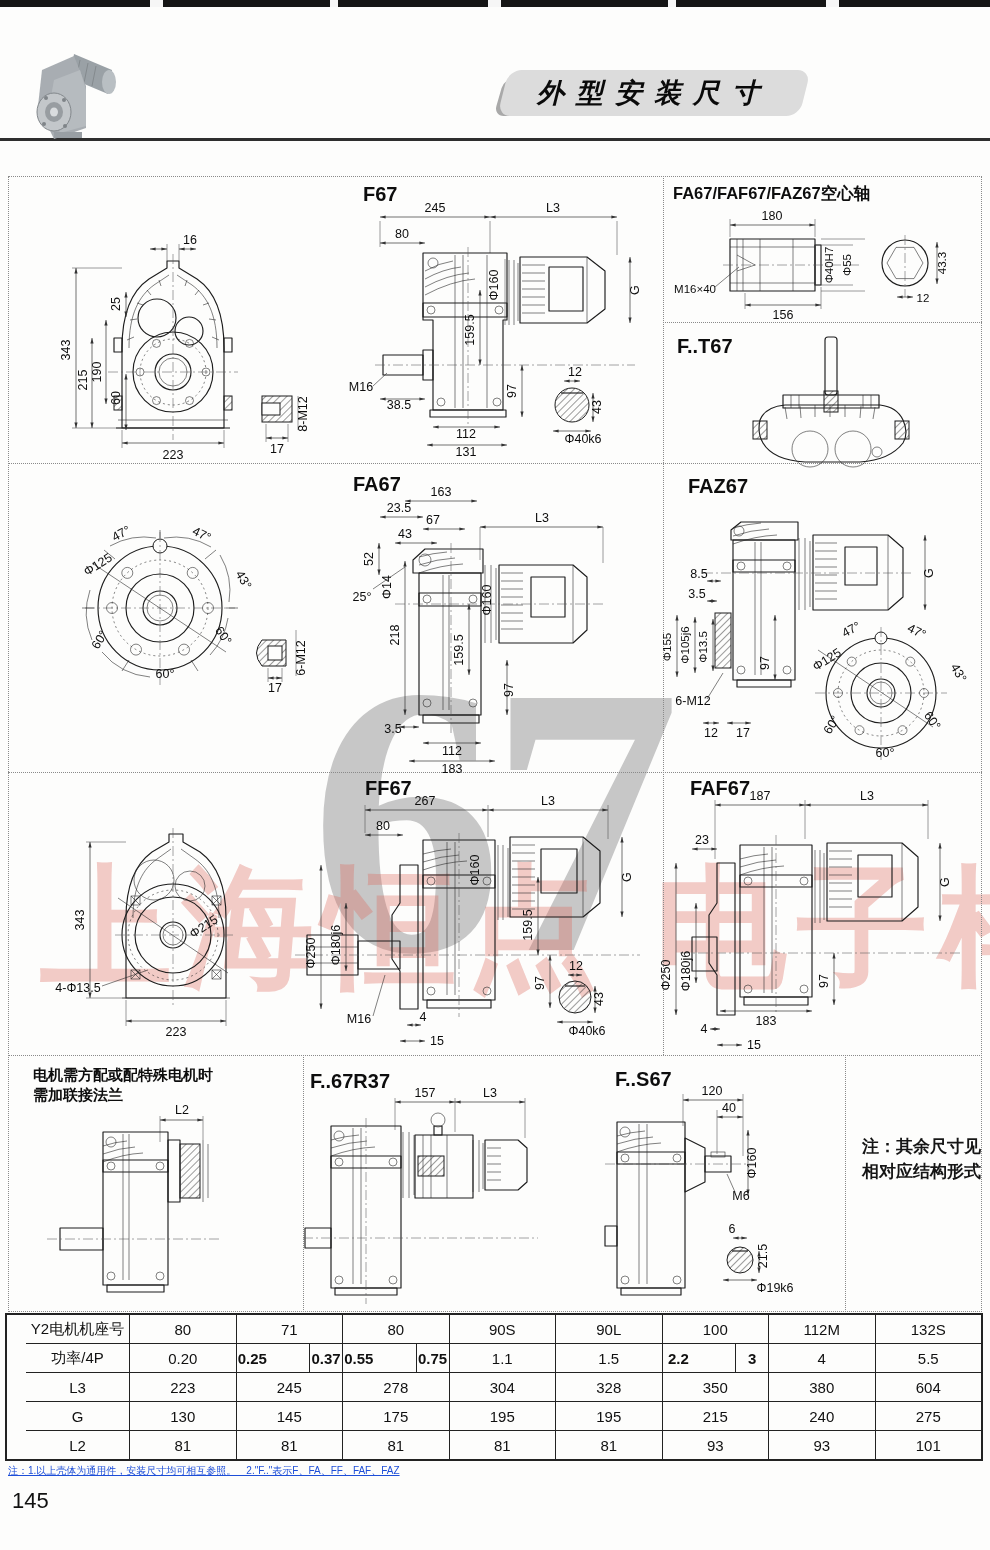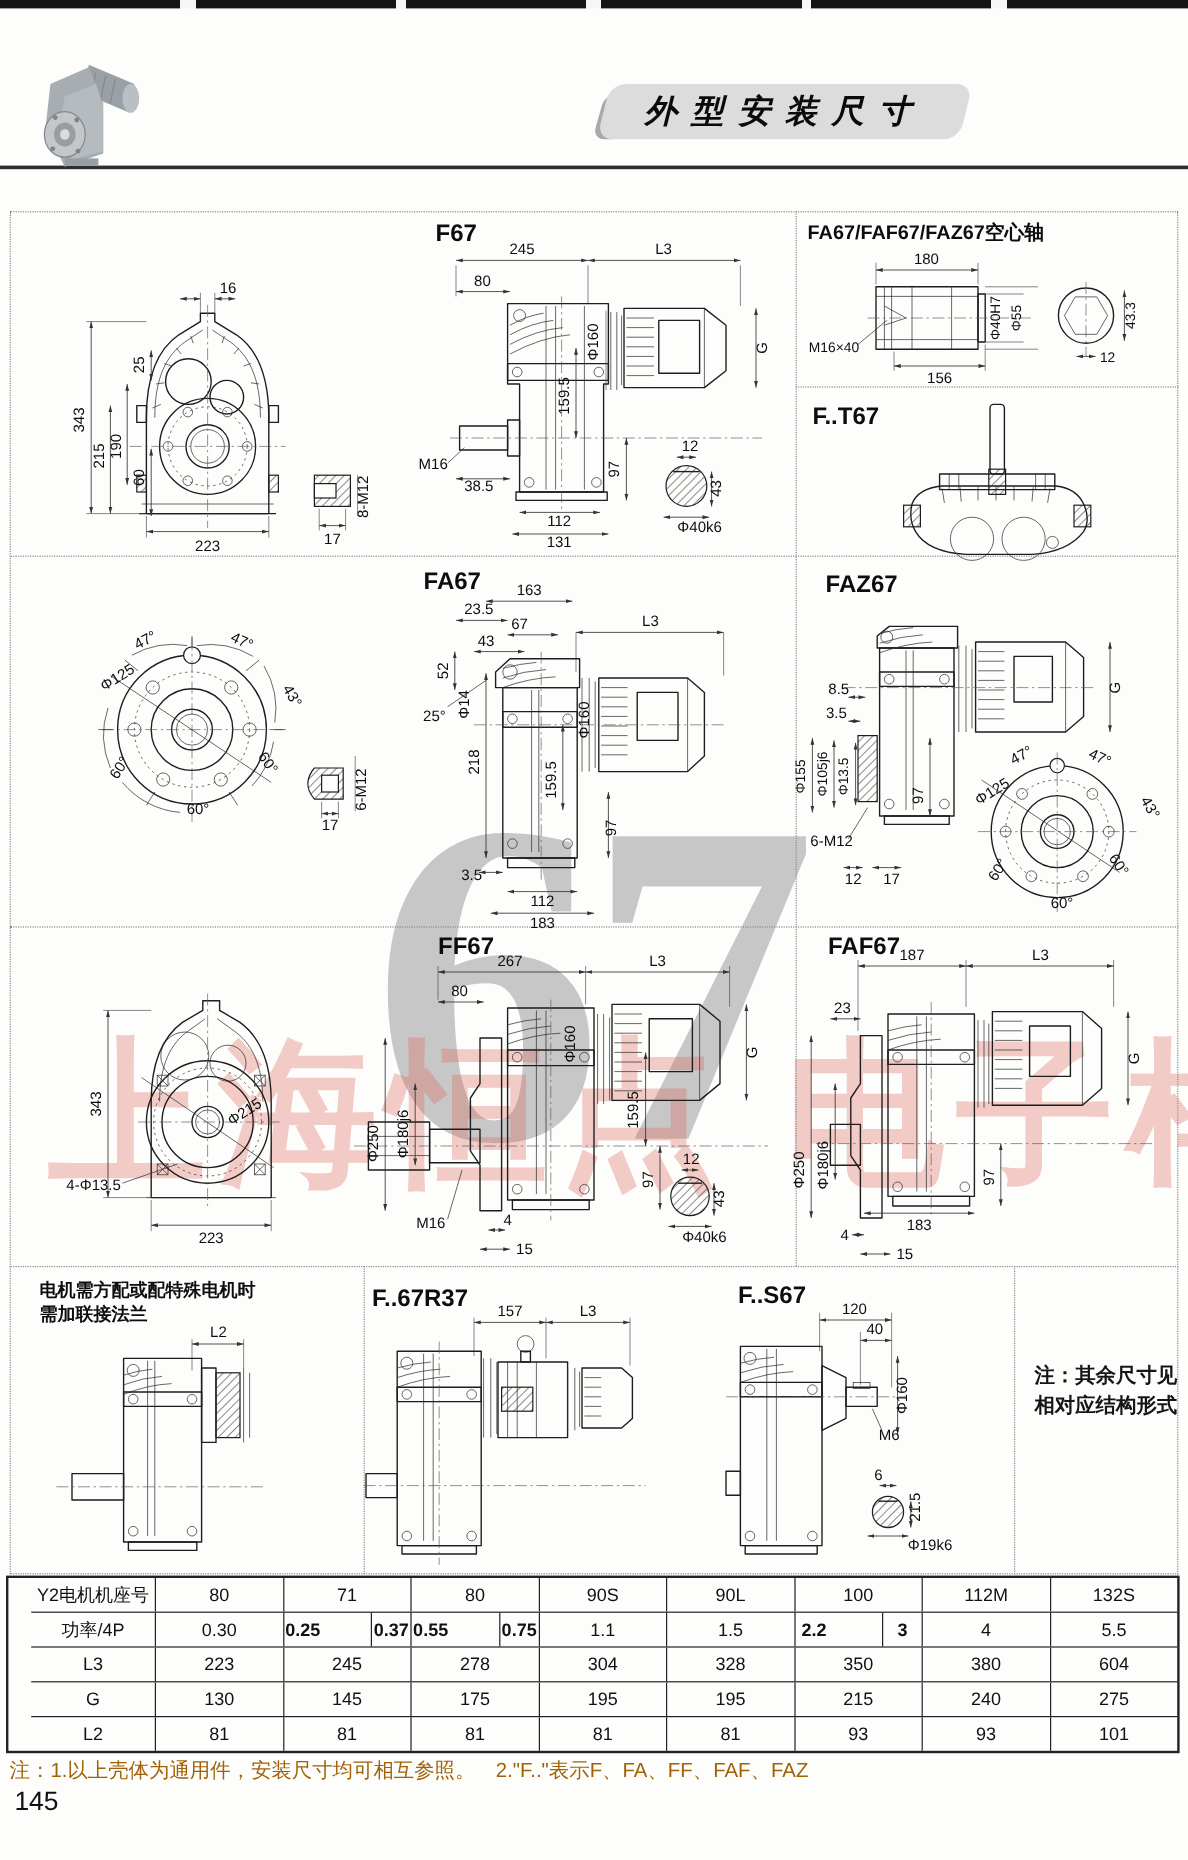--- a/index.html
+++ b/index.html
@@ -41,21 +41,21 @@
   
   #dims-table{position:absolute;left:5px;top:1313px;width:978px;border:2px solid #222;box-sizing:border-box;z-index:2;background:transparent;font-size:15px;padding-left:19px;}
   .tr{display:flex;height:28px;border-bottom:1.5px solid #222;}
   .tr:last-child{border-bottom:none;}
   .th{flex:0 0 103px;border-right:1.5px solid #222;display:flex;align-items:center;justify-content:center;}
   .td{flex:1;border-right:1.5px solid #222;display:flex;align-items:center;justify-content:center;}
   .td:last-child{border-right:none;}
   .split{padding:0;font-weight:bold;}
   .split span{flex:1;display:flex;align-items:center;justify-content:center;height:100%;}
   .split span + span{border-left:1.5px solid #222;margin-left:41px;}
-  #footnote{position:absolute;left:8px;top:1464px;font-size:17px;z-index:2;color:#a16207;}
+  #footnote{position:absolute;left:8px;top:1464px;font-size:10px;z-index:2;color:#1d4ed8;text-decoration:underline;}
   #pagenum{position:absolute;left:12px;top:1488px;font-size:22px;z-index:2;color:#111;}
 </style>
 </head>
 <body>
 
 <div id="page">
 
   <svg width="0" height="0" style="position:absolute" aria-hidden="true">
     <defs>
       <pattern id="hatch" width="5" height="5" patternUnits="userSpaceOnUse" patternTransform="rotate(45)">
@@ -790,21 +790,21 @@
       <div class="td">71</div>
       <div class="td">80</div>
       <div class="td">90S</div>
       <div class="td">90L</div>
       <div class="td">100</div>
       <div class="td">112M</div>
       <div class="td">132S</div>
     </div>
     <div class="tr">
       <div class="th">功率/4P</div>
-      <div class="td">0.30</div>
+      <div class="td">0.20</div>
       <div class="td split">
           <span>0.25</span>
           <span>0.37</span>
         </div>
       <div class="td split">
           <span>0.55</span>
           <span>0.75</span>
         </div>
       <div class="td">1.1</div>
       <div class="td">1.5</div>

